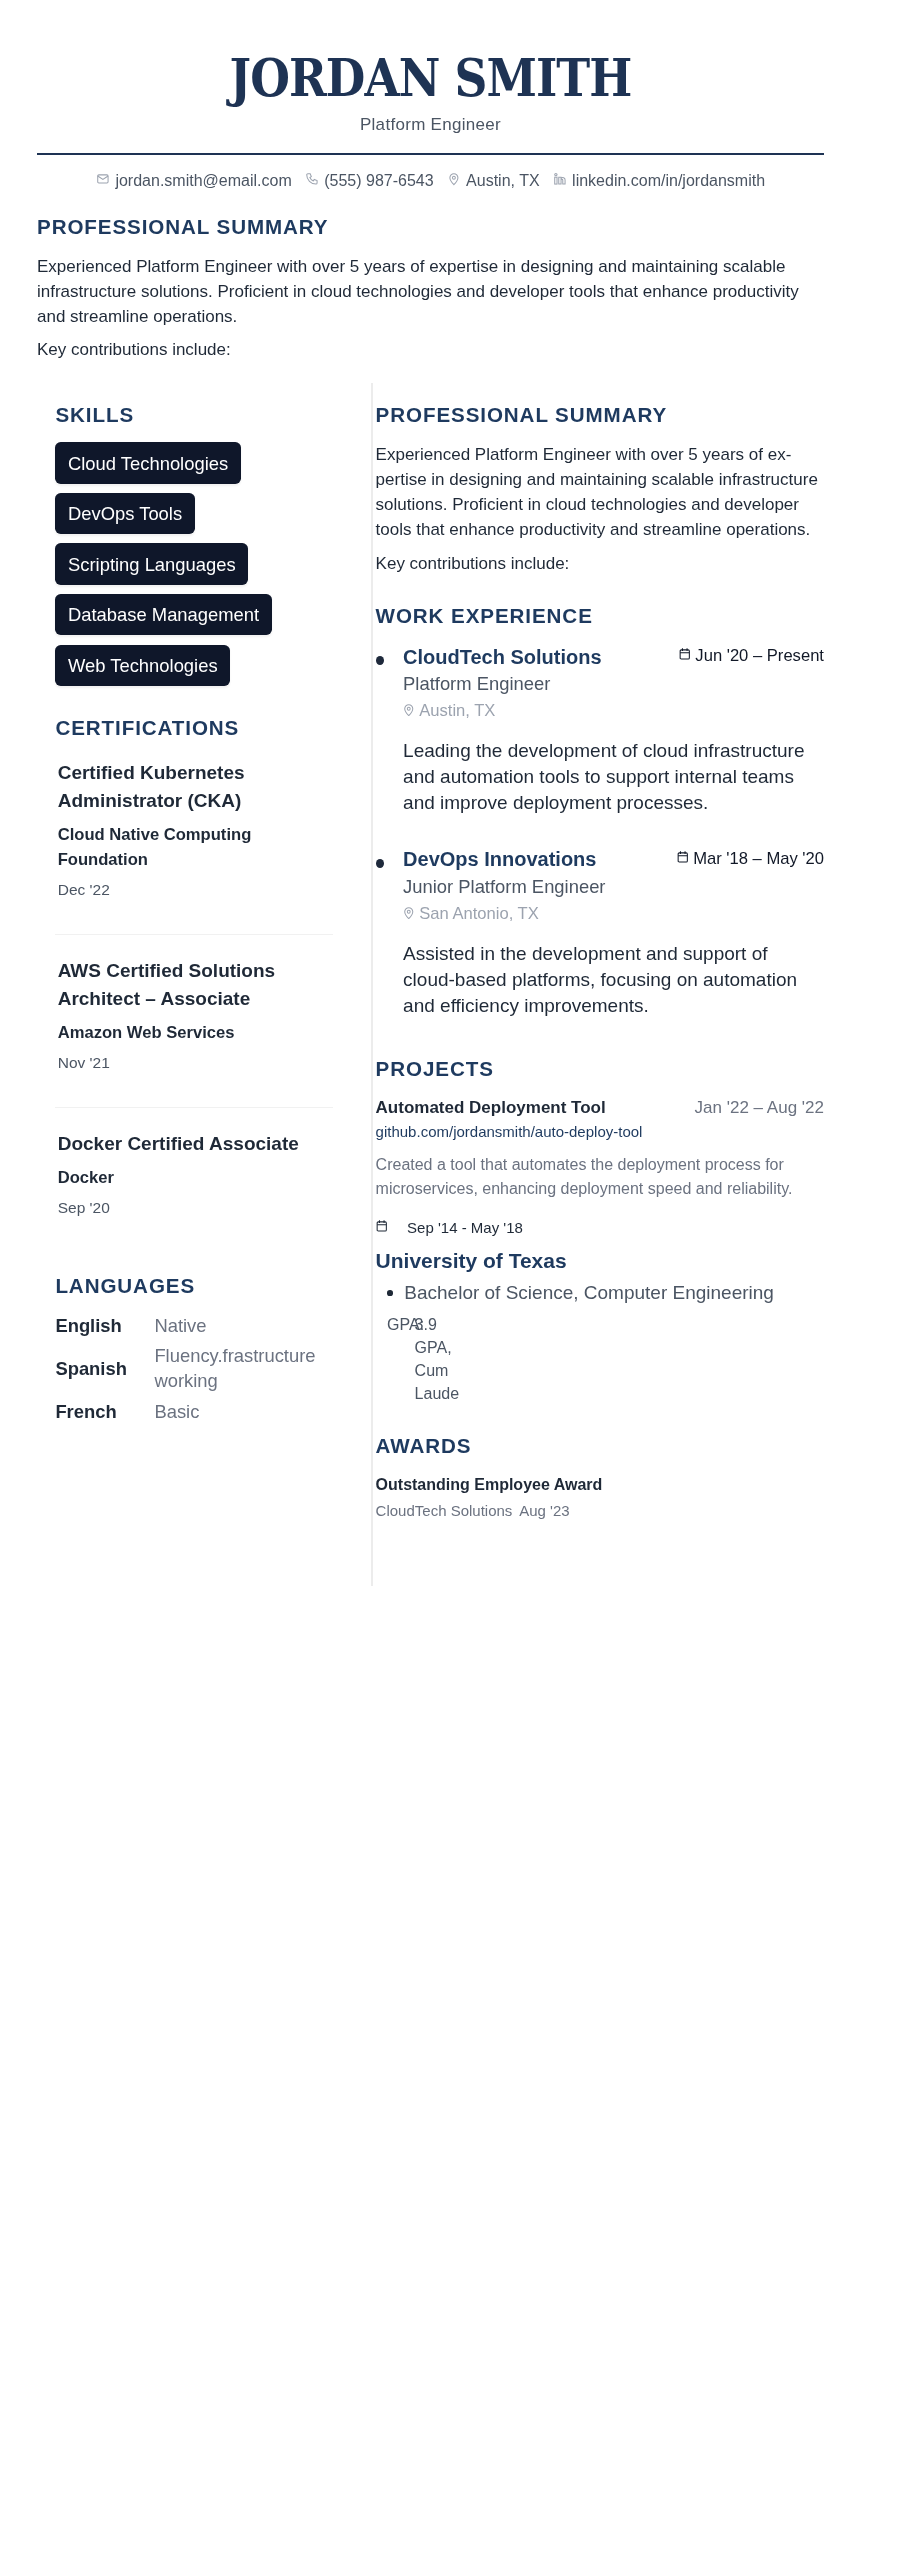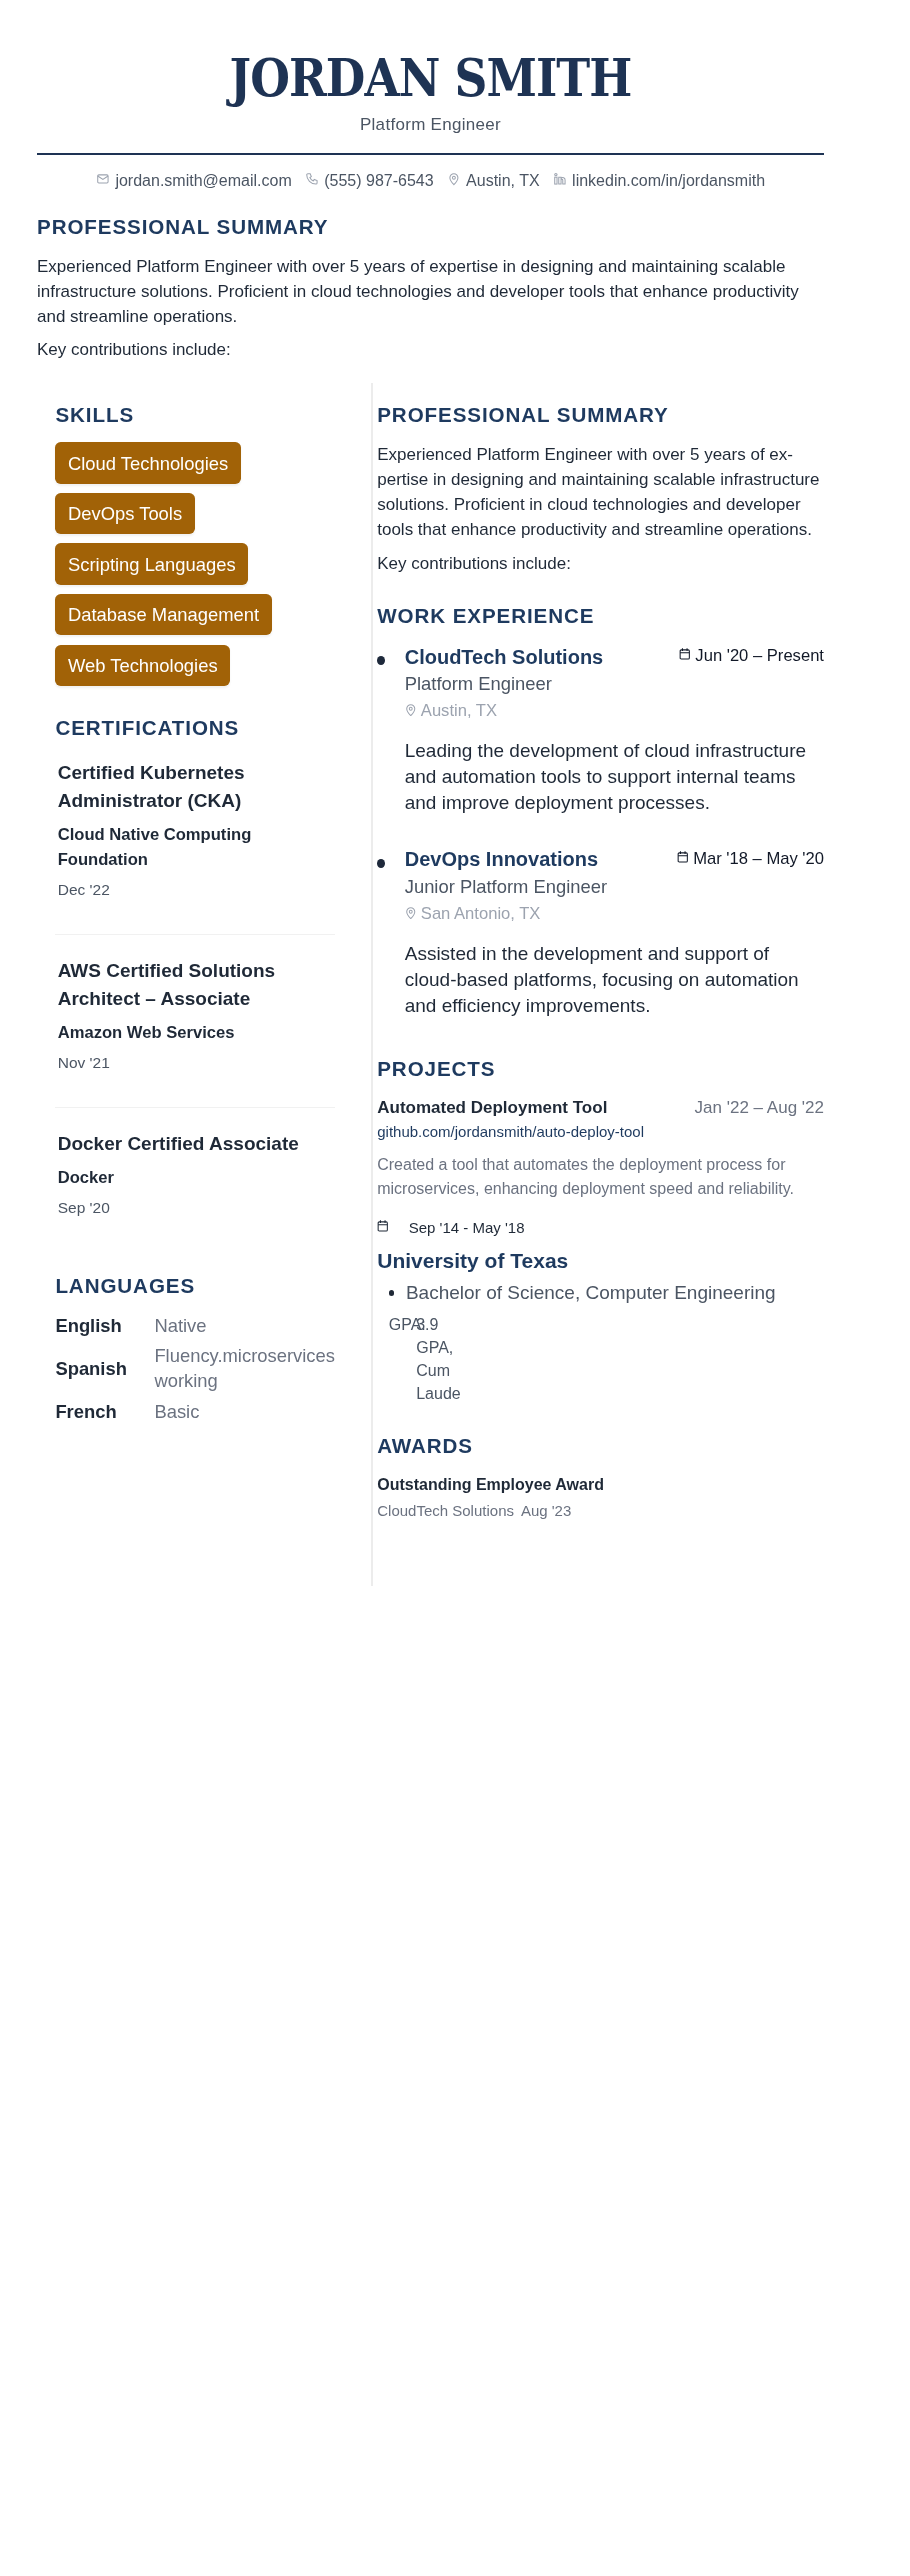--- a/index.html
+++ b/index.html
@@ -80,21 +80,21 @@
       top: 0;
       width: 1.7px;
       height: 1203px;
       background: #ececec;
     }
     .col-right { width: 504px; padding-left: 20.6px; padding-top: 20.6px; margin-left: 5.7px; }
 
     
     .skills { margin-top: 15px; display: flex; flex-direction: column; align-items: flex-start; gap: 9.2px; }
     .skill {
-      background: #a16207;
+      background: #0f172a;
       color: #ffffff;
       font-size: 18.4px;
       line-height: 23px;
       padding: 9.2px 12.6px;
       border-radius: 5.7px;
       box-shadow: 0 1.1px 2.3px rgba(0,0,0,0.06);
     }
 
     
     .cert-title-wrap { margin-top: 30px; }
@@ -242,21 +242,21 @@
           <div class="cert-date">Sep '20</div>
         </div>
       </section>
 
       <section class="lang-title-wrap">
         <h2 class="section-title">LANGUAGES</h2>
         <div class="languages">
           <span class="lang-name">English</span>
           <span class="lang-level">Native</span>
           <span class="lang-name">Spanish</span>
-          <span class="lang-level">Fluency.microservices working</span>
+          <span class="lang-level">Fluency.frastructure working</span>
           <span class="lang-name">French</span>
           <span class="lang-level">Basic</span>
         </div>
       </section>
     </aside>
 
     <div class="divider"></div>
 
     <main class="col-right">
 

